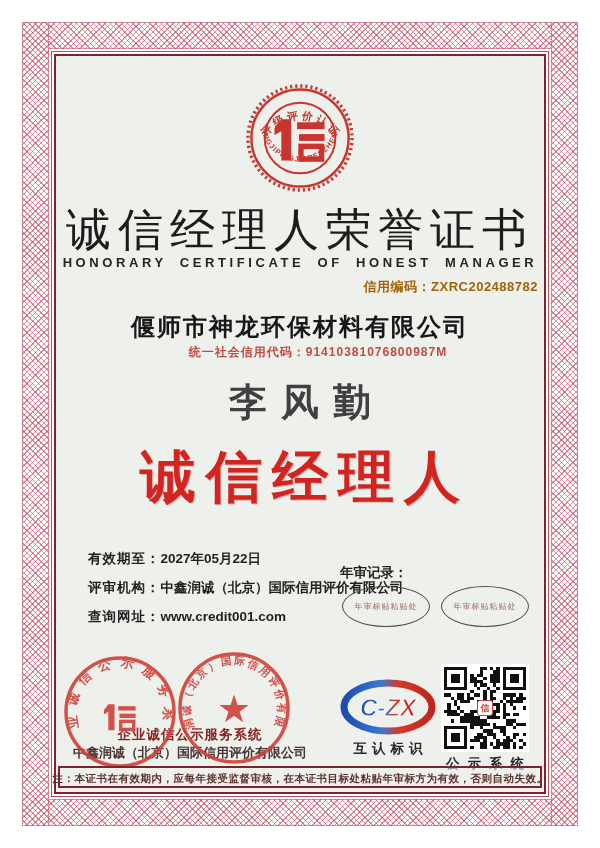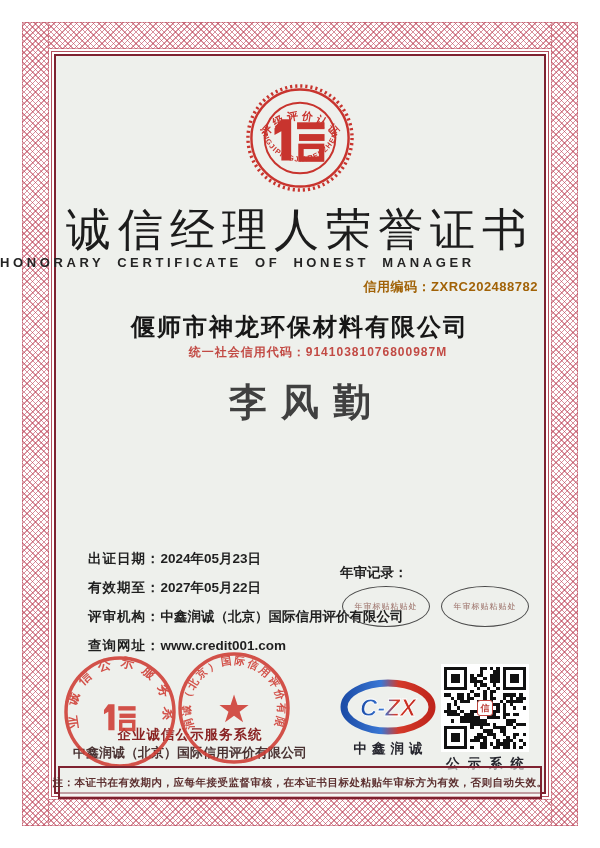--- a/index.html
+++ b/index.html
@@ -24,21 +24,21 @@
   .frame-inner { position:absolute; inset:54px; border:2px solid #7e2230; background:#eef0ec; }
 
   .abs { position:absolute; }
 
   
   .top-seal { left:246px; top:84px; width:108px; height:108px; }
 
   
   .title-cn { left:0; right:0; top:200px; text-align:center; font-size:45px; font-weight:normal;
               letter-spacing:7px; color:#1c1c1c; font-family:"Liberation Sans","DejaVu Sans",sans-serif; }
-  .title-en { left:0; right:0; top:255px; text-align:left; font-size:13px; font-weight:bold;
+  .title-en { left:0; right:0; top:255px; text-align:center; font-size:13px; font-weight:bold;
               letter-spacing:3.6px; word-spacing:6px; color:#242424; }
   .credit-code { right:62px; top:278px; font-size:13px; font-weight:bold; color:#a16207; letter-spacing:.5px; }
 
   .company { left:0; right:0; top:311px; text-align:center; font-size:24px; font-weight:bold;
              letter-spacing:2px; color:#171717; }
   .uscc { left:0; right:0; top:344px; text-align:center; font-size:12px; font-weight:bold;
           color:#c24a44; letter-spacing:1px;padding-left:36px; }
 
   .holder-name { left:0; right:0; top:377px; text-align:center; font-size:38px; font-weight:bold;
                  letter-spacing:14px; text-indent:14px; color:#404040; }
@@ -72,22 +72,22 @@
 
   .qr-wrap { left:441px; top:664px; width:88px; height:88px; background:#fff; padding:3px; }
   .qr-wrap svg { width:100%; height:100%; display:block; }
   .qr-center { position:absolute; left:50%; top:50%; width:16px; height:16px; margin:-8px 0 0 -8px;
                background:#fff; border:1.5px solid #c0453e; border-radius:3px;
                display:flex; align-items:center; justify-content:center;
                font-size:9px; font-weight:bold; color:#c0453e; }
   .qr-label { left:427px; top:755px; width:116px; text-align:center; font-size:13.5px;
               font-weight:bold; color:#26262e; letter-spacing:8px; text-indent:8px; }
 
-  .note-box { left:58px; right:58px; top:766px; height:33px; border:2px solid #7e2230;
-              display:flex; align-items:center; justify-content:center; z-index:3; background:rgba(238,240,236,.6); }
+  .note-box { left:58px; right:58px; top:766px; height:22px; border:2px solid #7e2230;
+              display:flex; align-items:flex-end; justify-content:center; z-index:3; background:rgba(238,240,236,.6); }
   .note-box span { font-size:10.5px; font-weight:bold; color:#5d3030; letter-spacing:.5px; white-space:nowrap; }
 
   svg text { font-family:"Liberation Sans","DejaVu Sans",sans-serif; }
 </style>
 </head>
 <body>
 
 <div class="page">
 
   <div class="lace top"></div>
@@ -127,25 +127,23 @@
   <div class="abs credit-code">
     <span>信用编码：</span><span>ZXRC202488782</span>
   </div>
 
   <div class="abs company">偃师市神龙环保材料有限公司</div>
   <div class="abs uscc">
     <span>统一社会信用代码：</span><span>91410381076800987M</span>
   </div>
 
   <div class="abs holder-name">李风勤</div>
+  <div class="abs honor-title">诚信经理人</div>
 
   <div class="abs fields">
-    <div class="field-row">
-      <span class="lab">出证日期：</span><span>2024年05月23日</span>
-    </div>
     <div class="field-row">
       <span class="lab">有效期至：</span><span>2027年05月22日</span>
     </div>
     <div class="field-row">
       <span class="lab">评审机构：</span><span>中鑫润诚（北京）国际信用评价有限公司</span>
     </div>
     <div class="field-row">
       <span class="lab">查询网址：</span><span>www.credit001.com</span>
     </div>
   </div>
@@ -199,21 +197,21 @@
           <stop offset="0" stop-color="#1c4da8"></stop>
           <stop offset="0.42" stop-color="#3a77d4"></stop>
           <stop offset="0.62" stop-color="#d43a2a"></stop>
           <stop offset="1" stop-color="#c0251c"></stop>
         </linearGradient>
       </defs>
       <ellipse cx="50" cy="29" rx="44" ry="24" fill="none" stroke="url(#czx)" stroke-width="7"></ellipse>
       <text x="50" y="38" font-size="24" font-weight="bold" font-style="italic" text-anchor="middle" fill="url(#czx)" stroke="#ffffff" stroke-width="0.8">C-ZX</text>
     </svg>
   </div>
-  <div class="abs mutual-label">中鑫润诚</div>
+  <div class="abs mutual-label">互认标识</div>
 
   <div class="abs qr-wrap">
     <svg id="qr-svg" viewBox="0 0 25 25" shape-rendering="crispEdges">
         <rect x="11" y="0" width="1" height="1" fill="#111"></rect>
         <rect x="12" y="0" width="1" height="1" fill="#111"></rect>
         <rect x="14" y="0" width="1" height="1" fill="#111"></rect>
         <rect x="16" y="0" width="1" height="1" fill="#111"></rect>
         <rect x="11" y="1" width="1" height="1" fill="#111"></rect>
         <rect x="15" y="1" width="1" height="1" fill="#111"></rect>
         <rect x="16" y="1" width="1" height="1" fill="#111"></rect>

